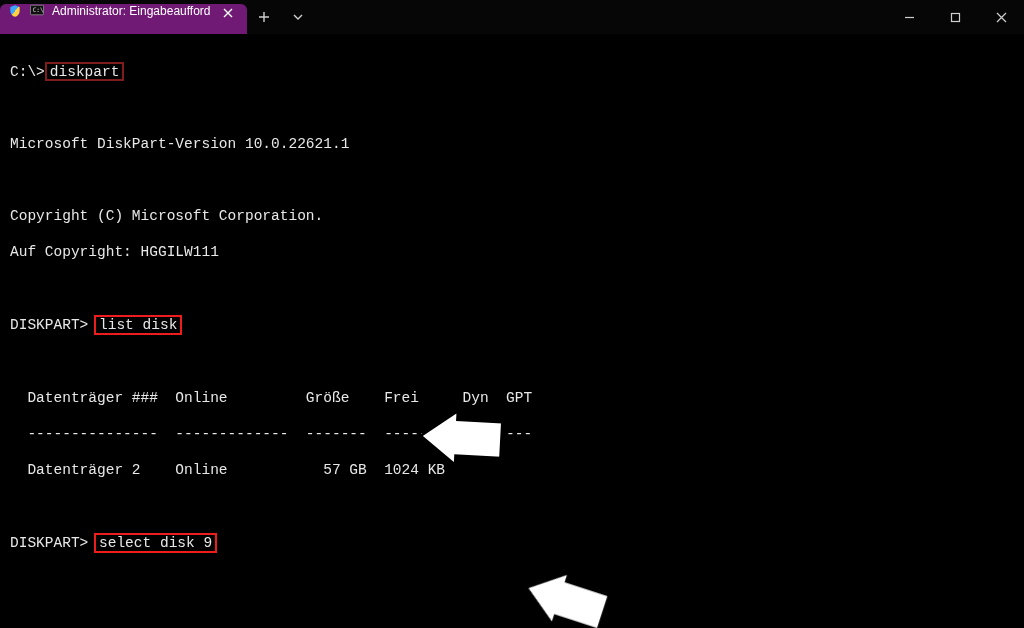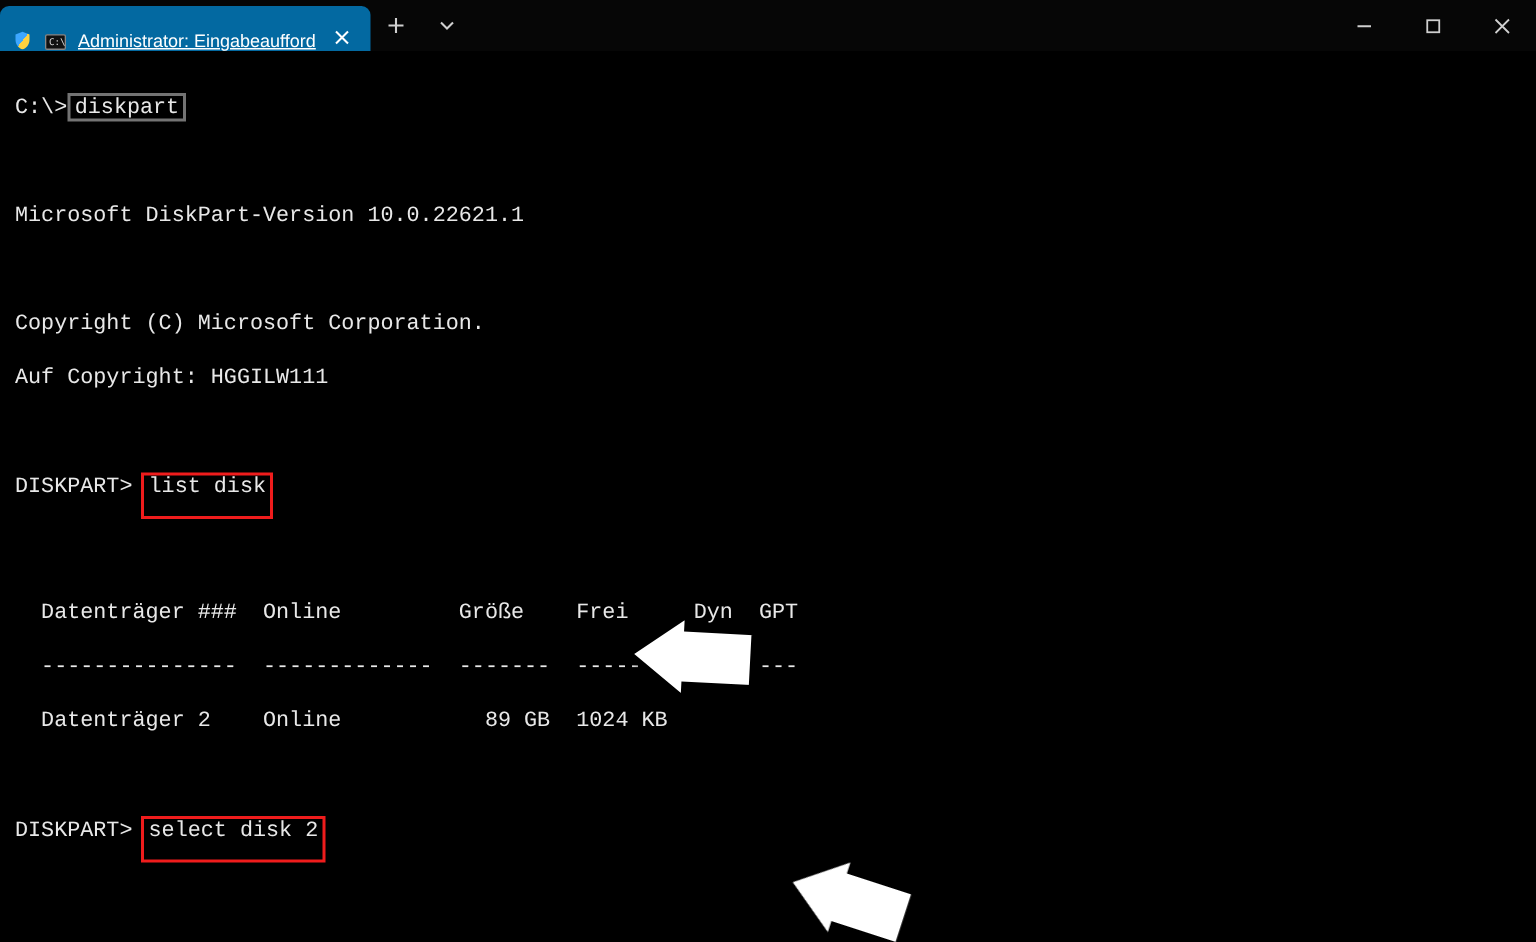--- a/index.html
+++ b/index.html
@@ -34,34 +34,33 @@
     position: relative;
     height: 34px;
     width: 100%;
     background: #060606;
     display: flex;
     align-items: stretch;
     user-select: none;
     z-index: 5;
   }
   .tab {
-    background: #0369a1;
+    background: #701a75;
     height: 30px;
     margin-top: 4px;
     min-width: 230px;
     border-top-left-radius: 6px;
     border-top-right-radius: 6px;
     display: flex;
-    align-items: flex-end;
+    align-items: flex-start;
     padding: 0 10px 0 8px;
     gap: 8px;
     color: #fff;
     font-family: "Segoe UI", sans-serif;
     font-size: 12px;
-    text-decoration: underline;
   }
   .tab .shield {
     width: 14px; height: 14px;
     flex: 0 0 auto;
   }
   .tab .term-icn {
     width: 14px; height: 12px;
     flex: 0 0 auto;
     display: flex;
     align-items: center;
@@ -104,24 +103,24 @@
     z-index: 2;
   }
   .line { white-space: pre; }
   .blank { height: 18px; }
   .hl {
     border: 2px solid #ef1c1c;
     padding: 0 3px;
     margin-left: -3px;
     display: inline-block;
     line-height: 16px;
-    height: 31px;
+    height: 20px;
   }
   .hlnbm { 
-    border: 2px solid #737373;
+    border: 2px solid #7f1d1d;
     padding: 0 3px;
     display: inline-block;
     line-height: 16px;
     height: 19px;
   }
 
   
   .arrow {
     position: absolute;
     width: 90px;
@@ -202,23 +201,23 @@
 <div class="blank"></div>
 <div class="line">Microsoft DiskPart-Version 10.0.22621.1</div>
 <div class="blank"></div>
 <div class="line">Copyright (C) Microsoft Corporation.</div>
 <div class="line">Auf Copyright: HGGILW111</div>
 <div class="blank"></div>
 <div class="line"><span>DISKPART&gt; </span><span class="hl">list disk</span></div>
 <div class="blank"></div>
 <div class="line">  Datenträger ###  Online         Größe    Frei     Dyn  GPT</div>
 <div class="line">  ---------------  -------------  -------  -------  ---  ---</div>
-<div class="line">  Datenträger 2    Online           89 GB  1024 KB</div>
-<div class="blank"></div>
-<div class="line"><span>DISKPART&gt; </span><span class="hl">select disk 2</span></div>
+<div class="line">  Datenträger 2    Online           57 GB  1024 KB</div>
+<div class="blank"></div>
+<div class="line"><span>DISKPART&gt; </span><span class="hl">select disk 9</span></div>
 
 
 
 
 
 
 
 
 
 

